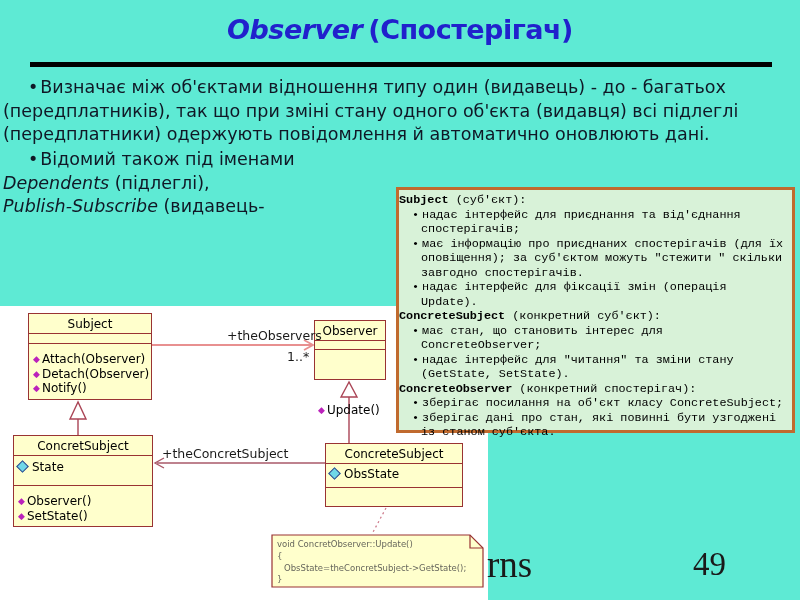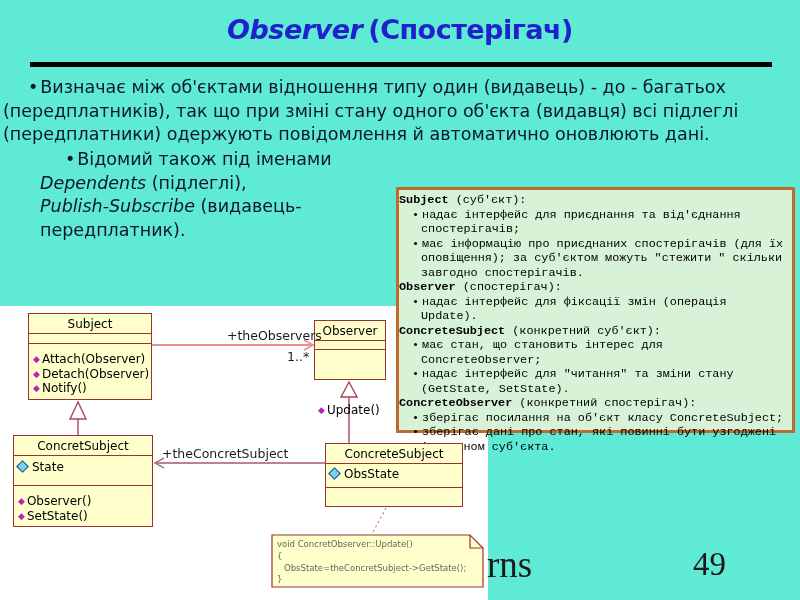--- a/index.html
+++ b/index.html
@@ -9,21 +9,21 @@
 
   
   .title{position:absolute;left:0;top:14px;width:800px;text-align:center;
          font-size:27px;font-weight:bold;color:#2121cc;letter-spacing:-0.5px;}
   .t-name{font-style:italic;margin-right:6px;}
   .rule{position:absolute;left:30px;top:62px;width:742px;height:5px;background:#000000;}
 
   
   .para{position:absolute;color:#101826;font-size:17.5px;line-height:23.5px;}
   .intro{left:3px;top:76px;width:794px;}
-  .aka{left:3px;top:148px;width:420px;margin-left:37px;}
+  .aka{left:3px;top:148px;width:420px;}
   .para .first{padding-left:25px;}
   .para .b{margin-right:2px;}
   .para i{font-style:italic;}
 
   
   .info-box{position:absolute;left:396px;top:187px;width:399px;height:246px;box-sizing:border-box;
             background:#d8f2d8;border:3px solid #c06a2e;padding:3px 4px 0 0;
             font-size:11.8px;line-height:14.5px;color:#000;font-family:Liberation Mono, monospace;}
   .info-box .term b{font-weight:bold;}
   .info-box .point{padding-left:22px;text-indent:-9px;}
@@ -88,28 +88,26 @@
   <div class="para intro">
     <div class="first"><span class="b">•</span><span>Визначає між об'єктами відношення типу один (видавець) - до - багатьох</span></div>
     <div>(передплатників), так що при зміні стану одного об'єкта (видавця) всі підлеглі</div>
     <div>(передплатники) одержують повідомлення й автоматично оновлюють дані.</div>
   </div>
 
   <div class="para aka">
     <div class="first"><span class="b">•</span><span>Відомий також під іменами</span></div>
     <div><i>Dependents</i><span> (підлеглі),</span></div>
     <div><i>Publish-Subscribe</i><span> (видавець-</span></div>
-    <div>передплатник).</div>
   </div>
 
   <div class="info-box">
     <div class="term"><b>Subject</b><span> (суб'єкт):</span></div>
     <div class="point"><span class="b">•</span><span>надає інтерфейс для приєднання та від'єднання спостерігачів;</span></div>
     <div class="point"><span class="b">•</span><span>має інформацію про приєднаних спостерігачів (для їх оповіщення); за суб'єктом можуть "стежити " скільки завгодно спостерігачів.</span></div>
-    <div class="term"><b>Observer</b><span> (спостерігач):</span></div>
     <div class="point"><span class="b">•</span><span>надає інтерфейс для фіксації змін (операція Update).</span></div>
     <div class="term"><b>ConcreteSubject</b><span> (конкретний суб'єкт):</span></div>
     <div class="point"><span class="b">•</span><span>має стан, що становить інтерес для ConcreteObserver;</span></div>
     <div class="point"><span class="b">•</span><span>надає інтерфейс для "читання" та зміни стану (GetState, SetState).</span></div>
     <div class="term"><b>ConcreteObserver</b><span> (конкретний спостерігач):</span></div>
     <div class="point"><span class="b">•</span><span>зберігає посилання на об'єкт класу ConcreteSubject;</span></div>
     <div class="point"><span class="b">•</span><span>зберігає дані про стан, які повинні бути узгоджені із станом суб'єкта.</span></div>
   </div>
 
   <svg class="overlay" viewBox="0 0 800 600">

